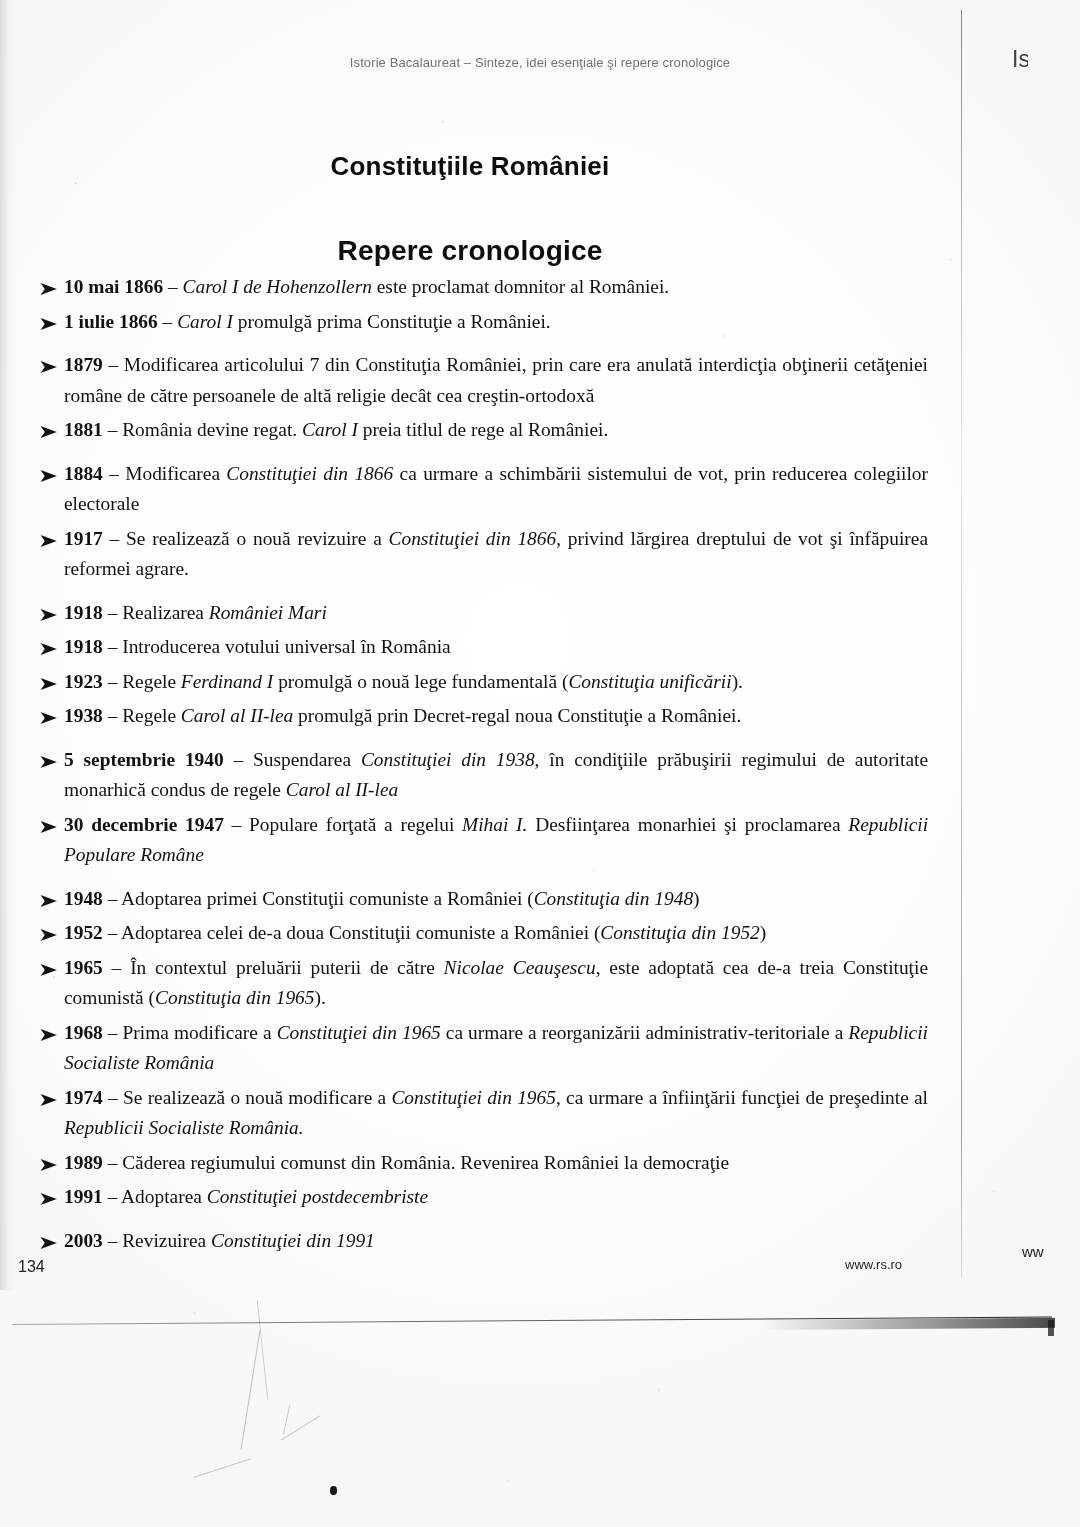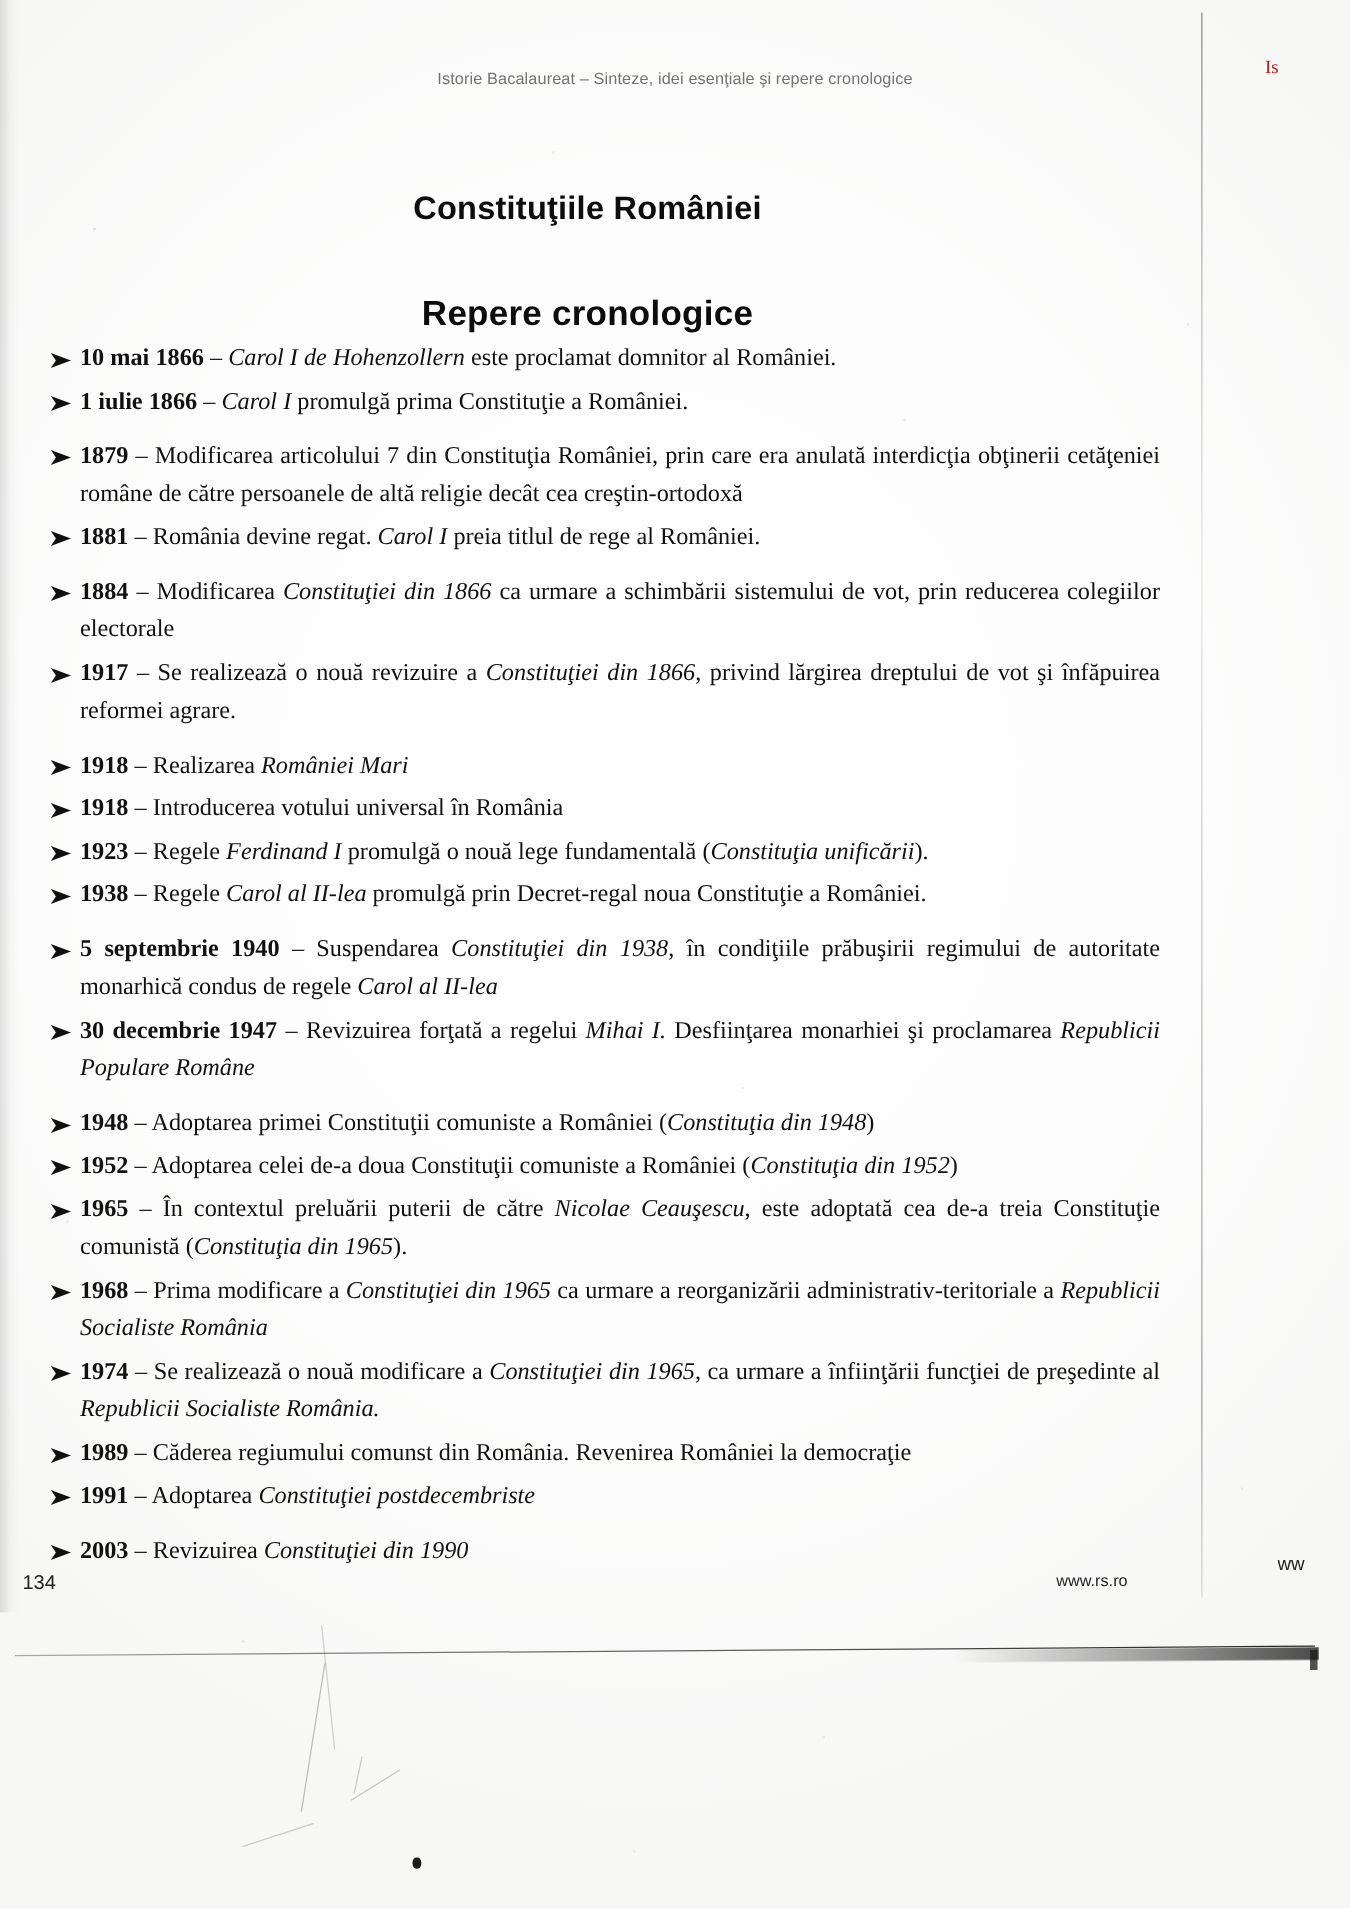--- a/index.html
+++ b/index.html
@@ -74,23 +74,23 @@
     width: 1080px;
     text-align: center;
     font-family: "Liberation Sans", "DejaVu Sans", sans-serif;
     font-size: 13px;
     letter-spacing: .1px;
     color: #737373;
   }
   #head-fragment {
     position: absolute;
     left: 1012px; top: 46px;
-    font-family: Liberation Serif, serif;
-    font-size: 15px;
-    color: #b91c1c;
+    font-family: Liberation Sans, sans-serif;
+    font-size: 23px;
+    color: #404040;
     overflow: hidden;
     width: 16px;
     white-space: nowrap;
   }
 
   
   #doc-title {
     position: absolute;
     left: 0; top: 134px;
     width: 940px;
@@ -237,29 +237,29 @@
     <div class="entry loose"><span class="marker">➤</span><span class="date">1 iulie 1866</span><span> – </span><span class="it">Carol I</span><span> promulgă prima Constituţie a României.</span></div>
     <div class="entry tight"><span class="marker">➤</span><span class="date">1879</span><span> – </span><span>Modificarea articolului 7 din Constituţia României, prin care era anulată interdicţia obţinerii cetăţeniei române de către persoanele de altă religie decât cea creştin-ortodoxă</span></div>
     <div class="entry loose"><span class="marker">➤</span><span class="date">1881</span><span> – </span><span>România devine regat. </span><span class="it">Carol I</span><span> preia titlul de rege al României.</span></div>
     <div class="entry tight"><span class="marker">➤</span><span class="date">1884</span><span> – </span><span>Modificarea </span><span class="it">Constituţiei din 1866</span><span> ca urmare a schimbării sistemului de vot, prin reducerea colegiilor electorale</span></div>
     <div class="entry loose"><span class="marker">➤</span><span class="date">1917</span><span> – </span><span>Se realizează o nouă revizuire a </span><span class="it">Constituţiei din 1866</span><span>, privind lărgirea dreptului de vot şi înfăpuirea reformei agrare.</span></div>
     <div class="entry tight"><span class="marker">➤</span><span class="date">1918</span><span> – </span><span>Realizarea </span><span class="it">României Mari</span></div>
     <div class="entry tight"><span class="marker">➤</span><span class="date">1918</span><span> – </span><span>Introducerea votului universal în România</span></div>
     <div class="entry tight"><span class="marker">➤</span><span class="date">1923</span><span> – </span><span>Regele </span><span class="it">Ferdinand I</span><span> promulgă o nouă lege fundamentală (</span><span class="it">Constituţia unificării</span><span>).</span></div>
     <div class="entry loose"><span class="marker">➤</span><span class="date">1938</span><span> – </span><span>Regele </span><span class="it">Carol al II-lea</span><span> promulgă prin Decret-regal noua Constituţie a României.</span></div>
     <div class="entry tight"><span class="marker">➤</span><span class="date">5 septembrie 1940</span><span> – </span><span>Suspendarea </span><span class="it">Constituţiei din 1938</span><span>, în condiţiile prăbuşirii regimului de autoritate monarhică condus de regele </span><span class="it">Carol al II-lea</span></div>
-    <div class="entry loose"><span class="marker">➤</span><span class="date">30 decembrie 1947</span><span> – </span><span>Revizuirea forţată a regelui </span><span class="it">Mihai I.</span><span> Desfiinţarea monarhiei şi proclamarea </span><span class="it">Republicii Populare Române</span></div>
+    <div class="entry loose"><span class="marker">➤</span><span class="date">30 decembrie 1947</span><span> – </span><span>Populare forţată a regelui </span><span class="it">Mihai I.</span><span> Desfiinţarea monarhiei şi proclamarea </span><span class="it">Republicii Populare Române</span></div>
     <div class="entry tight"><span class="marker">➤</span><span class="date">1948</span><span> – </span><span>Adoptarea primei Constituţii comuniste a României (</span><span class="it">Constituţia din 1948</span><span>)</span></div>
     <div class="entry tight"><span class="marker">➤</span><span class="date">1952</span><span> – </span><span>Adoptarea celei de-a doua Constituţii comuniste a României (</span><span class="it">Constituţia din 1952</span><span>)</span></div>
     <div class="entry tight"><span class="marker">➤</span><span class="date">1965</span><span> – </span><span>În contextul preluării puterii de către </span><span class="it">Nicolae Ceauşescu</span><span>, este adoptată cea de-a treia Constituţie comunistă (</span><span class="it">Constituţia din 1965</span><span>).</span></div>
     <div class="entry tight"><span class="marker">➤</span><span class="date">1968</span><span> – </span><span>Prima modificare a </span><span class="it">Constituţiei din 1965</span><span> ca urmare a reorganizării administrativ-teritoriale a </span><span class="it">Republicii Socialiste România</span></div>
     <div class="entry tight"><span class="marker">➤</span><span class="date">1974</span><span> – </span><span>Se realizează o nouă modificare a </span><span class="it">Constituţiei din 1965</span><span>, ca urmare a înfiinţării funcţiei de preşedinte al </span><span class="it">Republicii Socialiste România.</span></div>
     <div class="entry tight"><span class="marker">➤</span><span class="date">1989</span><span> – </span><span>Căderea regiumului comunst din România. Revenirea României la democraţie</span></div>
     <div class="entry loose"><span class="marker">➤</span><span class="date">1991</span><span> – </span><span>Adoptarea </span><span class="it">Constituţiei postdecembriste</span></div>
-    <div class="entry tight"><span class="marker">➤</span><span class="date">2003</span><span> – </span><span>Revizuirea </span><span class="it">Constituţiei din 1990</span></div>
+    <div class="entry tight"><span class="marker">➤</span><span class="date">2003</span><span> – </span><span>Revizuirea </span><span class="it">Constituţiei din 1991</span></div>
   </div>
 
 <div id="page-number">134</div>
 <div id="site-url">www.rs.ro</div>
 <div id="footer-fragment">ww</div>
 
 <div id="sheet-edge">
   <div class="edge-thick"></div>
   <div class="edge-line"></div>
   <div class="edge-cap"></div>

